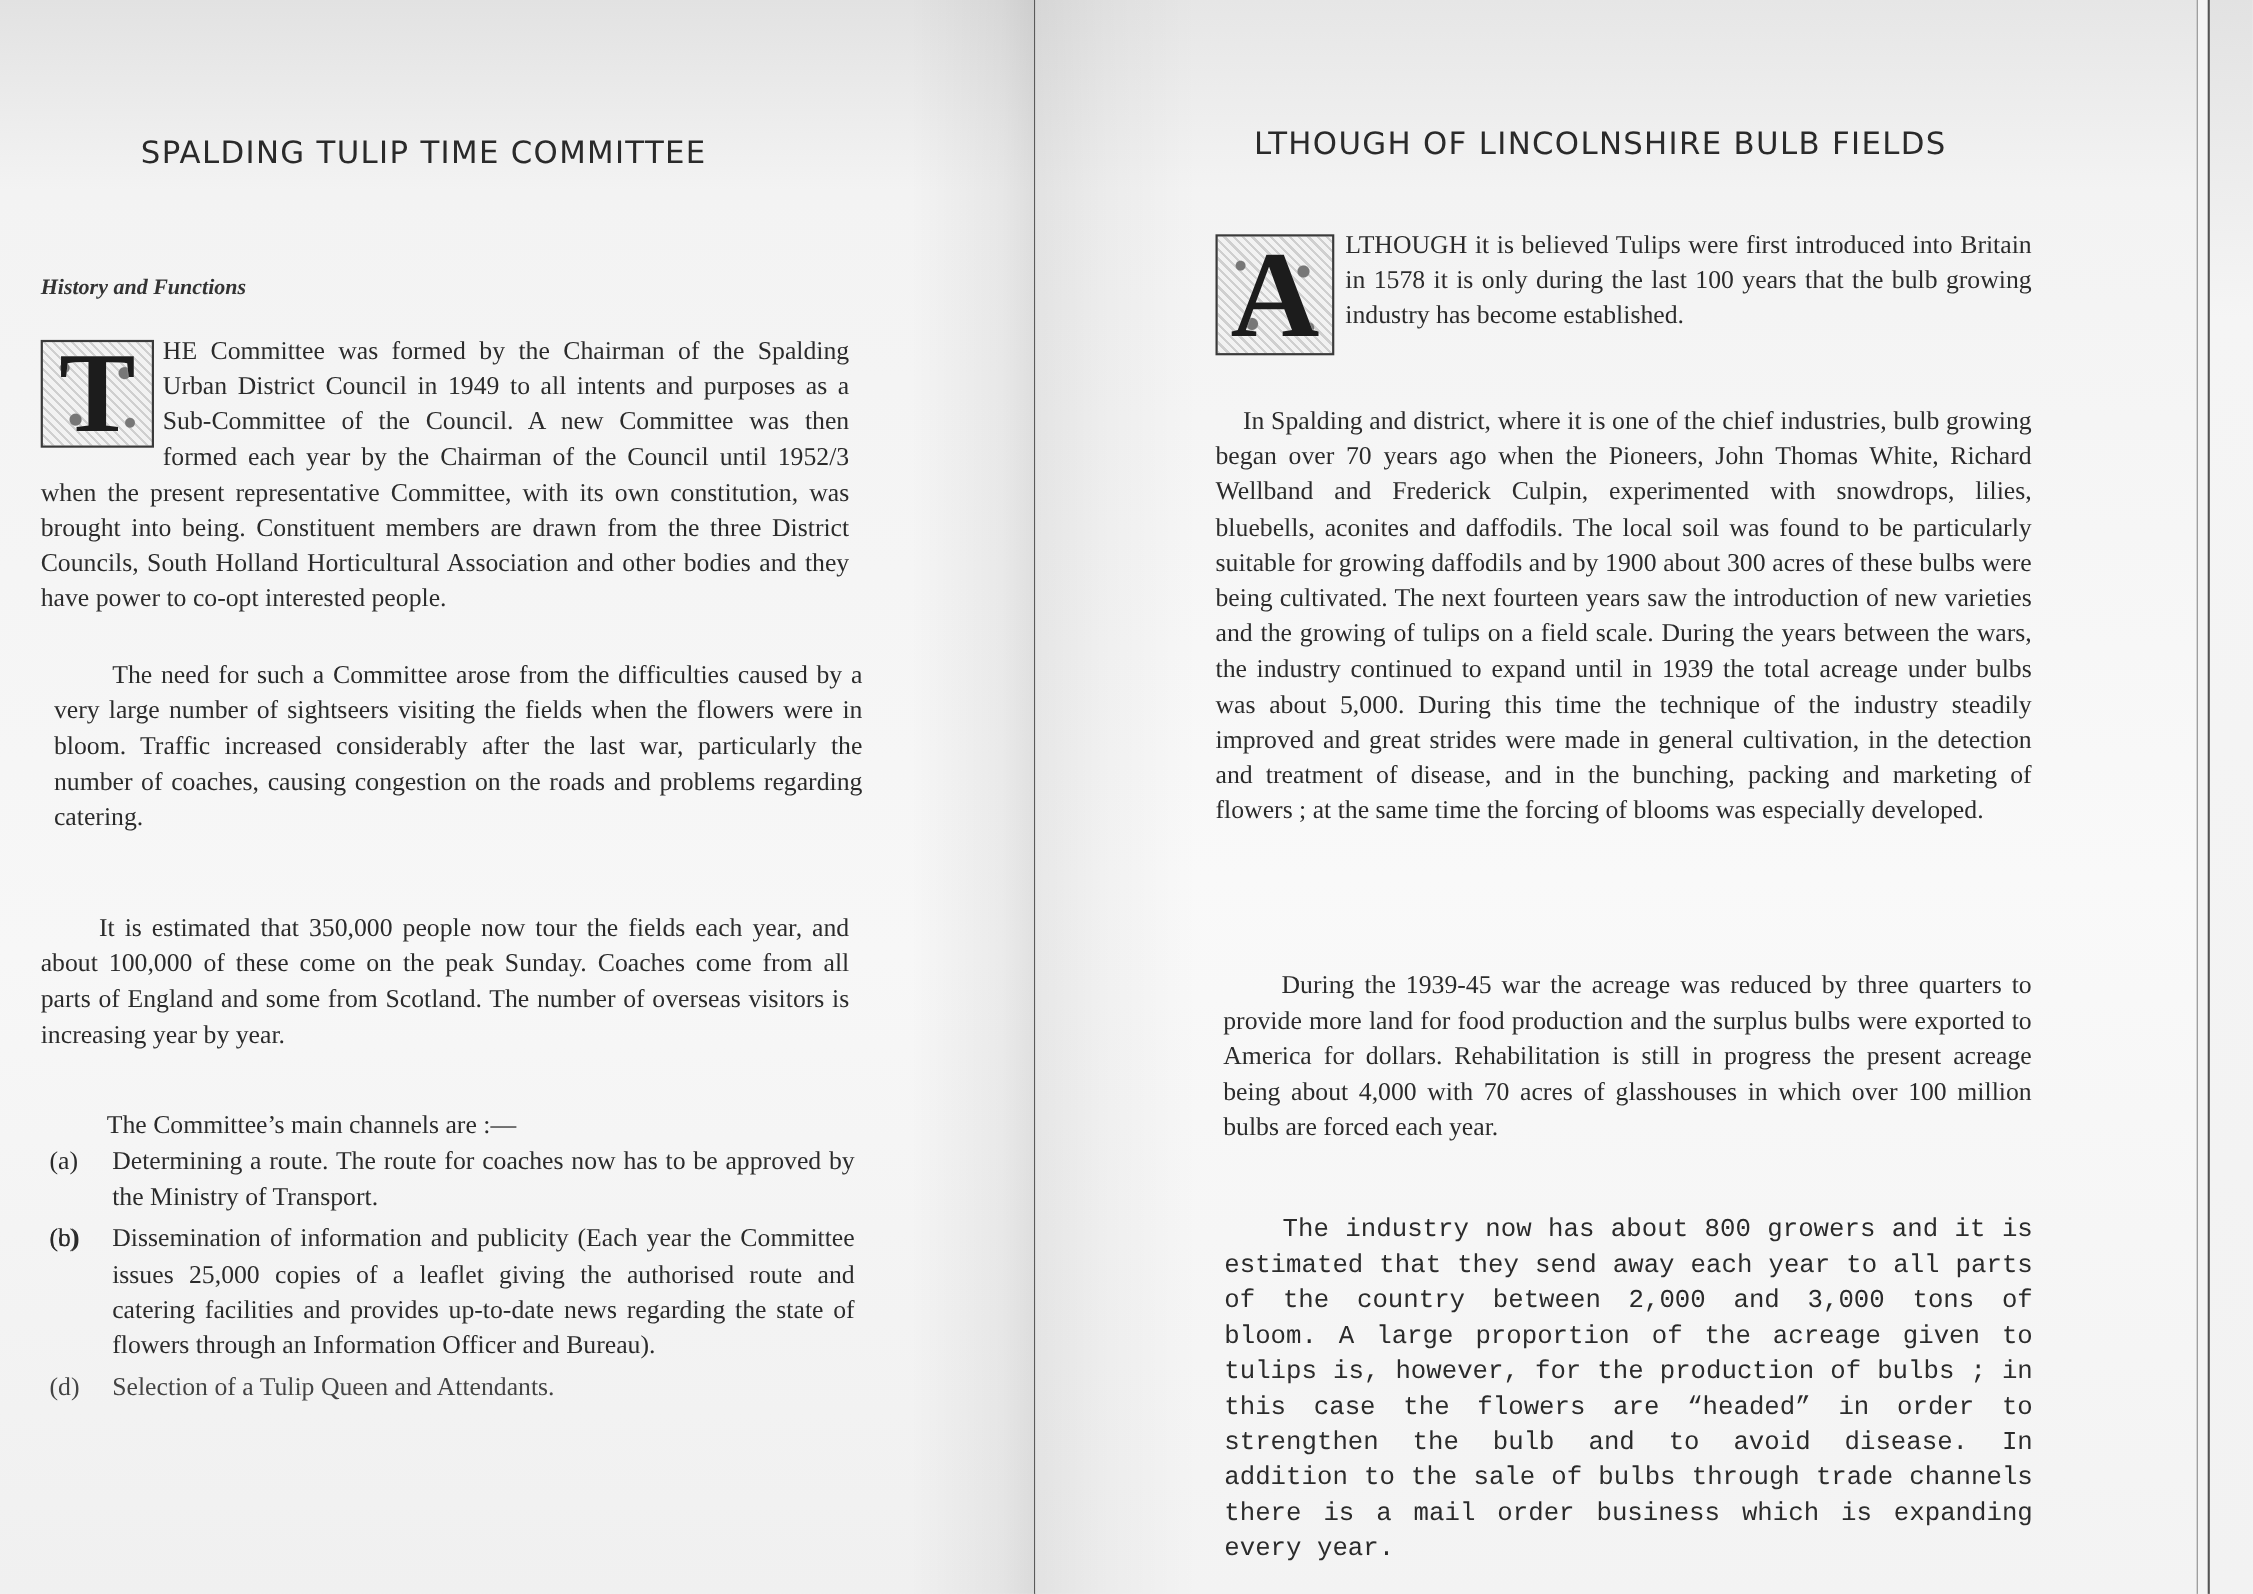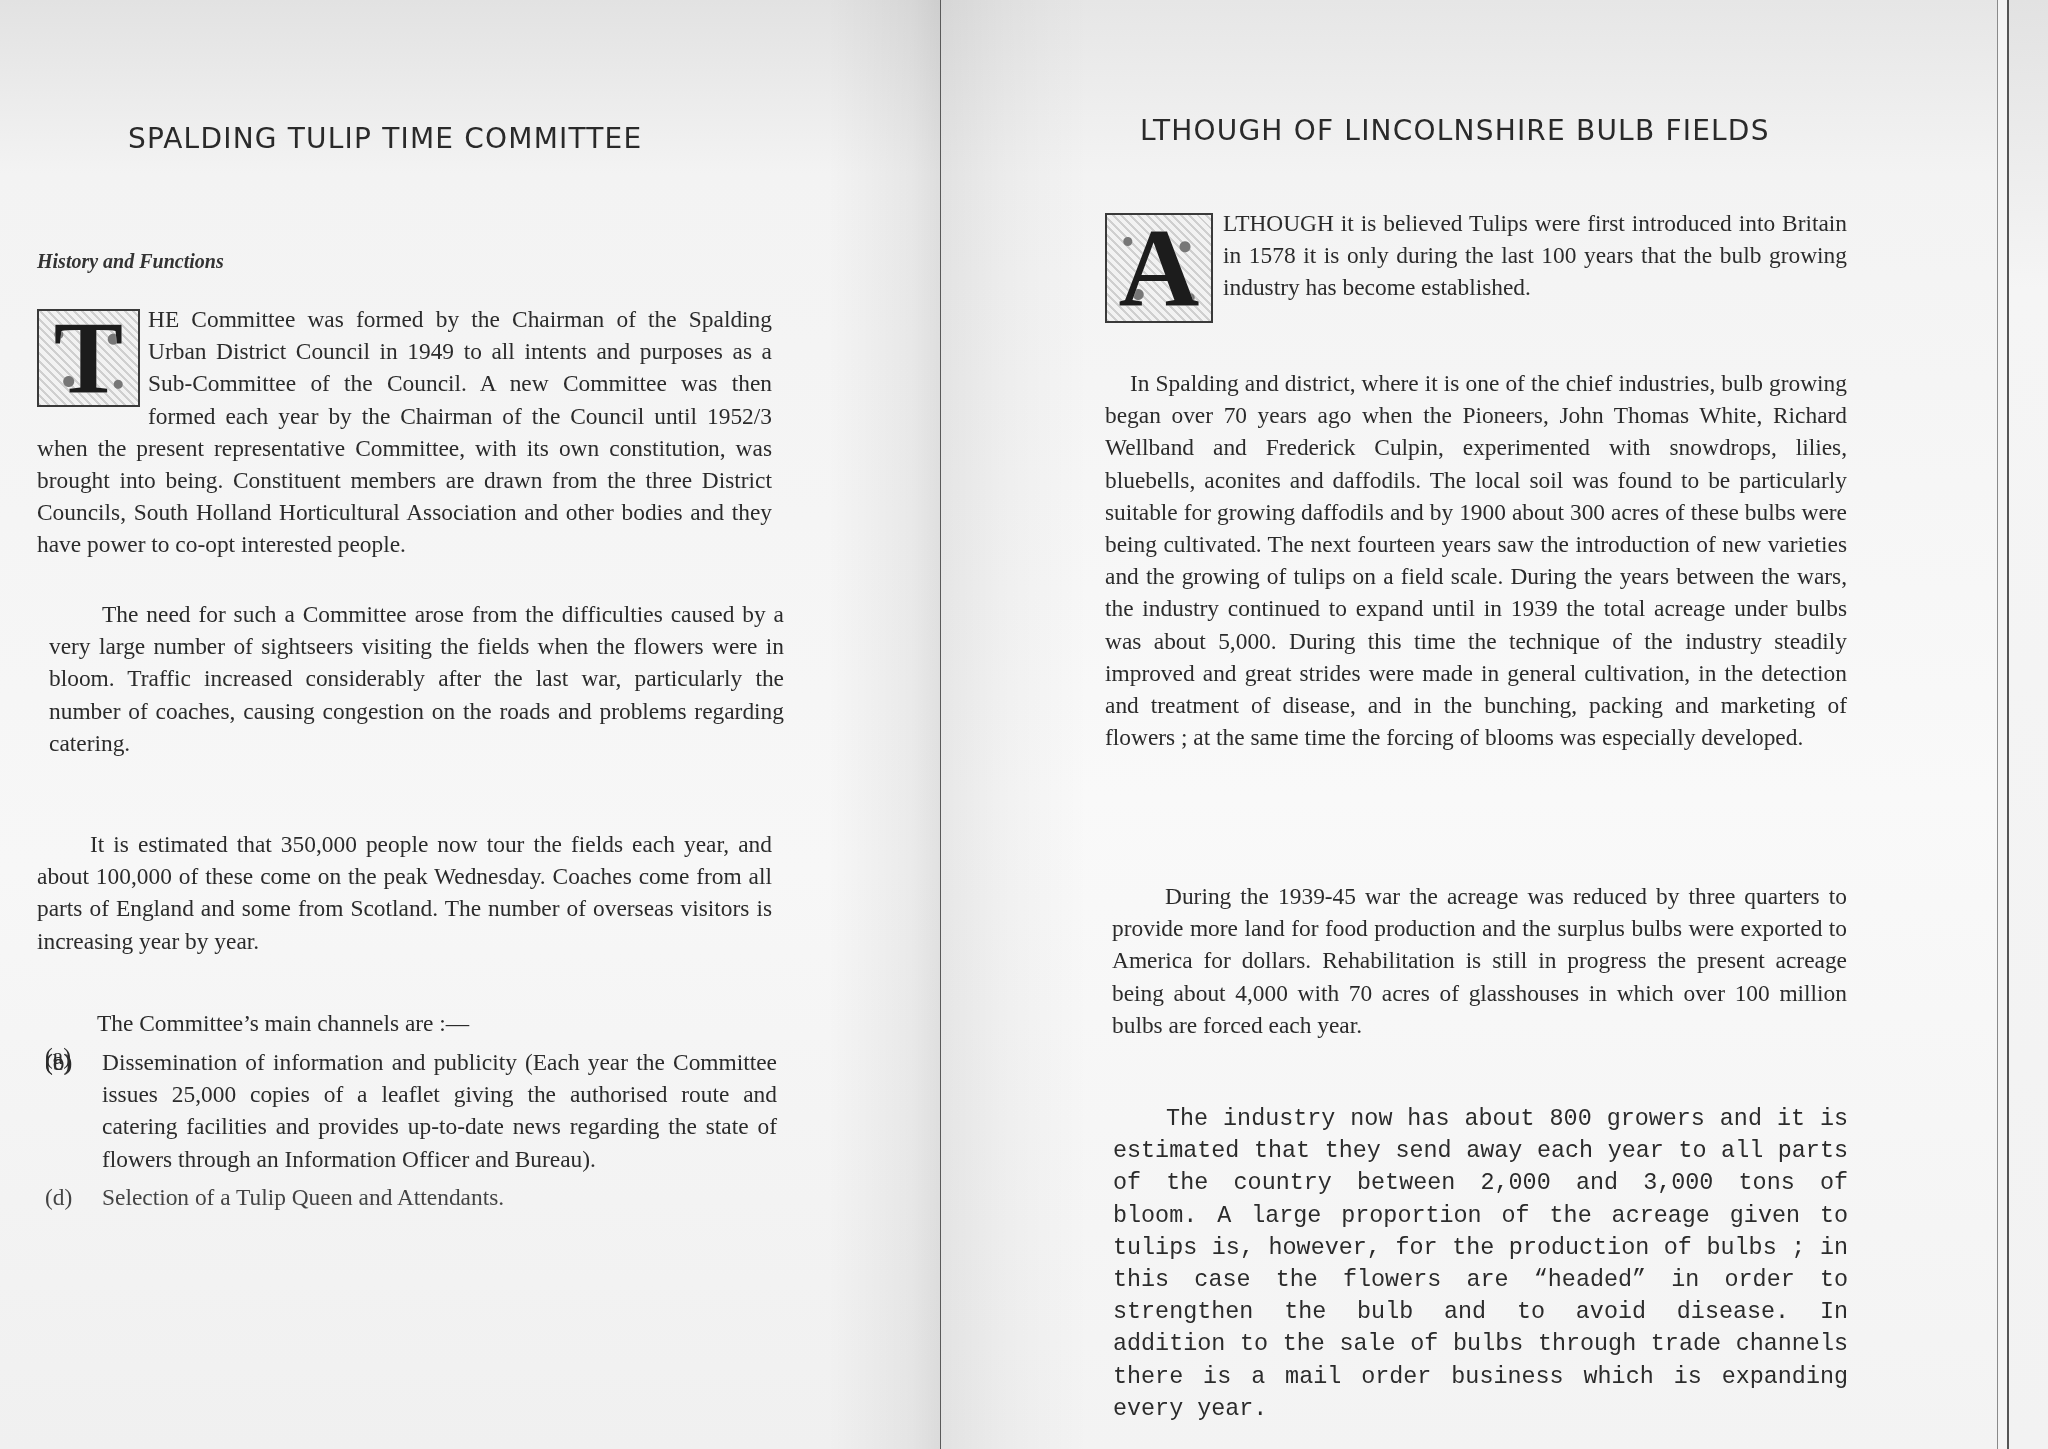--- a/index.html
+++ b/index.html
@@ -115,28 +115,29 @@
         <span>T</span>
       </div>
       <p>HE Committee was formed by the Chairman of the Spalding Urban District Council in 1949 to all intents and purposes as a Sub-Committee of the Council. A new Committee was then formed each year by the Chairman of the Council until 1952/3 when the present representative Committee, with its own constitution, was brought into being. Constituent members are drawn from the three District Councils, South Holland Horticultural Association and other bodies and they have power to co-opt interested people.</p>
     </div>
 
     <div class="body-block left-p2">
       <p class="indent">The need for such a Committee arose from the difficulties caused by a very large number of sightseers visiting the fields when the flowers were in bloom. Traffic increased considerably after the last war, particularly the number of coaches, causing congestion on the roads and problems regarding catering.</p>
     </div>
 
     <div class="body-block left-p3">
-      <p class="indent">It is estimated that 350,000 people now tour the fields each year, and about 100,000 of these come on the peak Wednesday. Coaches come from all parts of England and some from Scotland.  The number of overseas visitors is increasing year by year.</p>
+      <p class="indent">It is estimated that 350,000 people now tour the fields each year, and about 100,000 of these come on the peak Sunday. Coaches come from all parts of England and some from Scotland.  The number of overseas visitors is increasing year by year.</p>
     </div>
 
     <p class="functions-intro">The Committee’s main channels are :—</p>
 
     <ul class="functions-list">
       <li>
         <span class="marker">(a)</span>
+        <span>Determining a route. The route for coaches now has to be approved by the Ministry of Transport.</span>
       </li>
       <li>
         <span class="marker">(b)</span>
       </li>
       <li>
         <span class="marker">(c)</span>
         <span>Dissemination of information and publicity (Each year the Committee issues 25,000 copies of a leaflet giving the authorised route and catering facilities and provides up-to-date news regarding the state of flowers through an Information Officer and Bureau).</span>
       </li>
       <li>
         <span class="marker">(d)</span>

